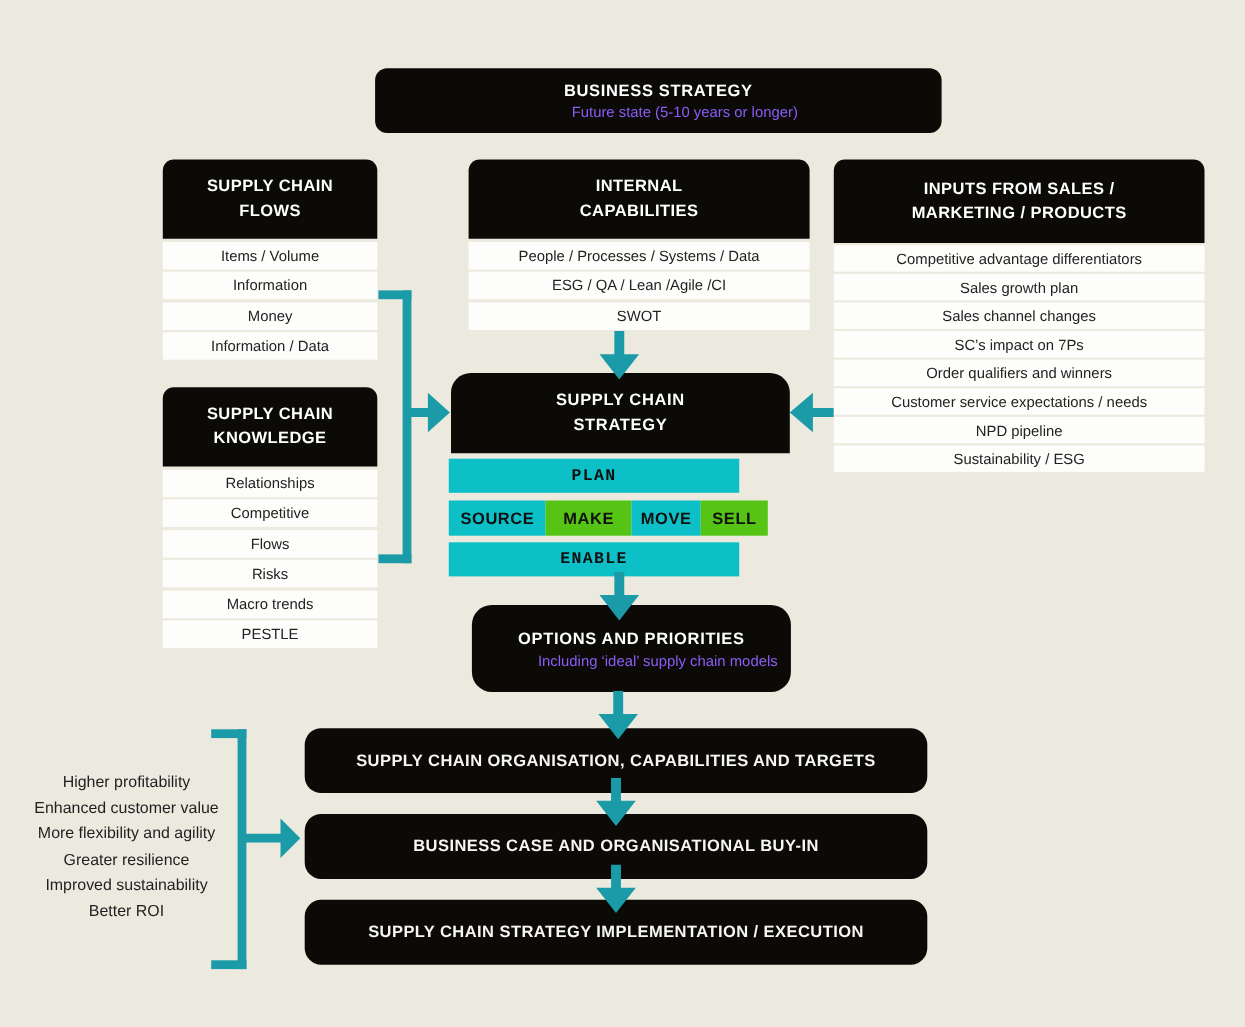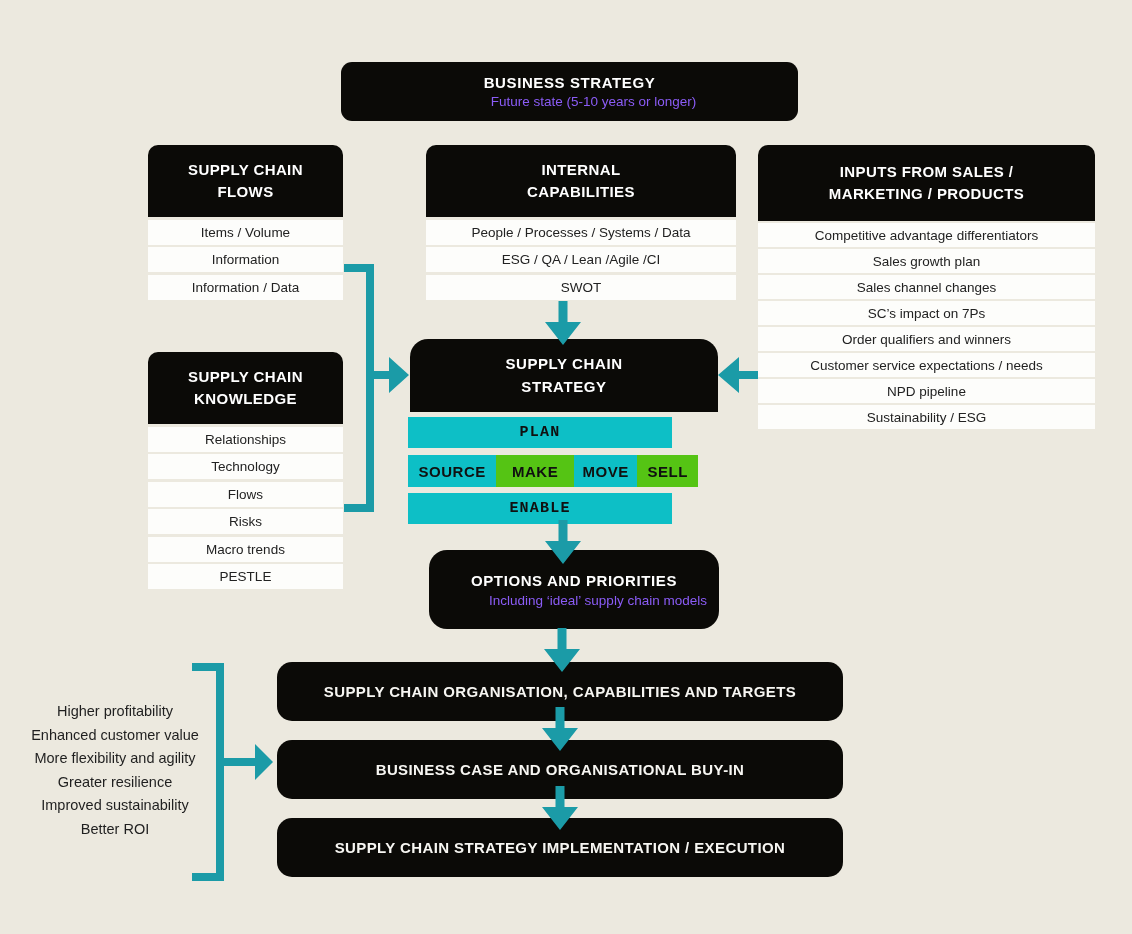--- a/index.html
+++ b/index.html
@@ -2,21 +2,21 @@
 <html><head>
 <meta charset="utf-8">
 <style>
   html,body{margin:0;padding:0;background:#ECE9DF;}
   .canvas{position:relative;width:1132px;height:934px;background:#ECE9DF;
           font-family:"Liberation Sans",sans-serif;overflow:hidden;}
 
   
   .blackbox{position:absolute;background:#0B0A07;color:#FFFFFF;display:flex;
             flex-direction:column;align-items:center;justify-content:center;text-align:center;}
-  .biz{left:341px;top:62px;width:457px;height:59px;border-radius:11px;gap:3px;}
+  .biz{left:341px;top:62px;width:515px;height:59px;border-radius:11px;gap:3px;}
   .bb-title{font-size:15px;font-weight:bold;letter-spacing:.6px;color:#FFFFFF;}
   .bb-sub{font-size:13.5px;color:#8b5cf6;padding-left:48px;}
 
   
   .col{position:absolute;}
   .col-flows{left:148px;top:145px;width:195px;}
   .col-knowledge{left:148px;top:352px;width:195px;}
   .col-internal{left:426px;top:145px;width:310px;}
   .col-inputs{left:758px;top:145px;width:337px;}
   .col-header{height:72px;background:#0B0A07;border-radius:10px 10px 0 0;color:#FFFFFF;
@@ -73,32 +73,33 @@
   </div>
 
   <div class="col col-flows">
     <div class="col-header">
       <span>SUPPLY CHAIN</span>
       <span>FLOWS</span>
     </div>
     <div>
         <div class="row">Items / Volume</div>
         <div class="row">Information</div>
+        <div class="row">Money</div>
         <div class="row">Information / Data</div>
       </div>
   </div>
 
   <div class="col col-knowledge">
     <div class="col-header">
       <span>SUPPLY CHAIN</span>
       <span>KNOWLEDGE</span>
     </div>
     <div>
         <div class="row">Relationships</div>
-        <div class="row">Technology</div>
+        <div class="row">Competitive</div>
         <div class="row">Flows</div>
         <div class="row">Risks</div>
         <div class="row">Macro trends</div>
         <div class="row">PESTLE</div>
       </div>
   </div>
 
   <div class="col col-internal">
     <div class="col-header">
       <span>INTERNAL</span>

